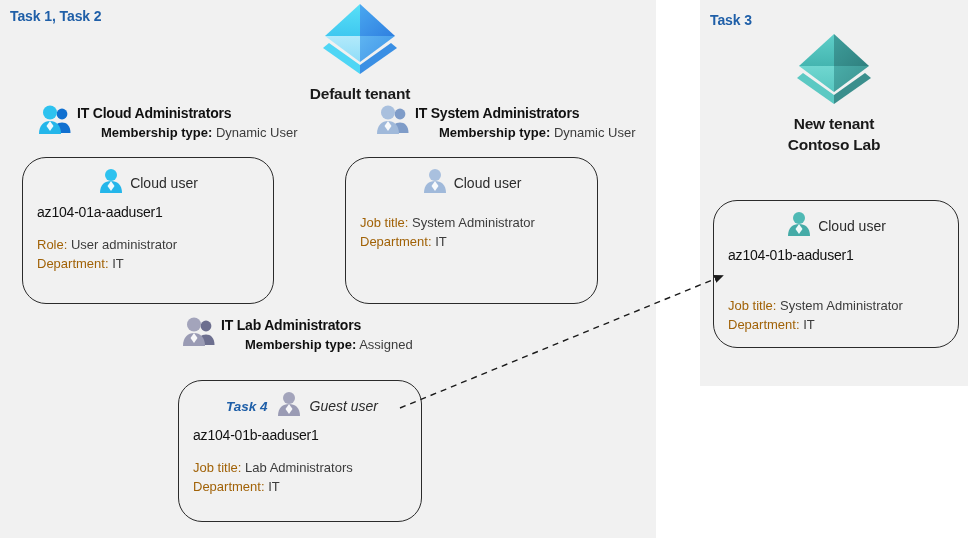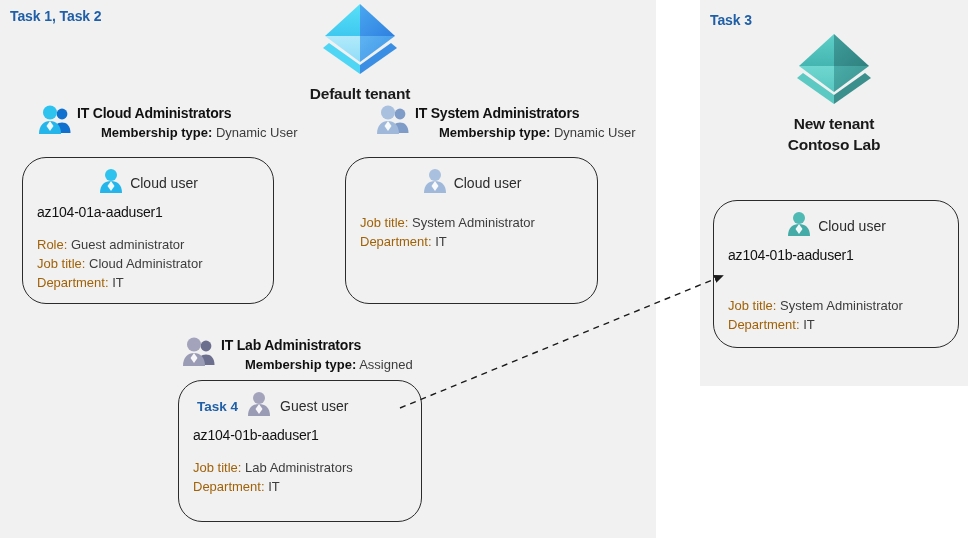--- a/index.html
+++ b/index.html
@@ -68,21 +68,21 @@
   }
   .group-meta {
     font-size: 13px;
     color: #3c3c3c;
     white-space: nowrap;
     margin-left: 24px;
   }
   .group-meta b { color: #111; font-weight: bold; }
   #group-cloud  { left: 38px;  top: 104px; }
   #group-system { left: 376px; top: 104px; }
-  #group-lab    { left: 182px; top: 336px; }
+  #group-lab    { left: 182px; top: 316px; }
 
   
   .card {
     position: absolute;
     border: 1.4px solid #2b2b2b;
     border-radius: 24px;
     background: transparent;
     padding: 10px 14px 12px 14px;
   }
   #card-1 { left: 22px;  top: 157px; width: 252px; height: 147px; }
@@ -90,21 +90,21 @@
   #card-3 { left: 178px; top: 380px; width: 244px; height: 142px; }
   #card-4 { left: 713px; top: 200px; width: 246px; height: 148px; }
 
   .card-head {
     display: flex;
     align-items: center;
     justify-content: center;
     gap: 6px;
     height: 30px;
   }
-  .card-head.with-task { justify-content: flex-start; gap: 8px; padding-left: 4px; }
+  .card-head.with-task { justify-content: center; gap: 8px; padding-left: 4px; font-style: italic; }
   .card-head .task-inline {
     color: #1f5fa8;
     font-weight: bold;
     font-size: 13.5px;
     white-space: nowrap;
   }
   .usertype {
     font-size: 14px;
     color: #2b2b2b;
     white-space: nowrap;
@@ -271,22 +271,21 @@
         <svg width="26" height="26" viewBox="0 0 26 26" xmlns="http://www.w3.org/2000/svg">
           <circle cx="13" cy="7" r="6" fill="#2ec2ef"></circle>
           <path d="M2 25 C2 16.5 7 13 13 13 C19 13 24 16.5 24 25 Z" fill="#24b6ea"></path>
           <path d="M13 13 L9.5 18 L13 23 L16.5 18 Z" fill="#ffffff" opacity="0.92"></path>
         </svg>
       </span>
       <span class="usertype">Cloud user</span>
     </div>
     <div class="card-user">az104-01a-aaduser1</div>
     <div class="card-attrs">
-      <div class="attr"><b>Role:</b> <span>Guest administrator</span></div>
-      <div class="attr"><b>Job title:</b> <span>Cloud Administrator</span></div>
+      <div class="attr"><b>Role:</b> <span>User administrator</span></div>
       <div class="attr"><b>Department:</b> <span>IT</span></div>
     </div>
   </div>
 
   <div class="card" id="card-2">
     <div class="card-head">
       <span>
         <svg width="26" height="26" viewBox="0 0 26 26" xmlns="http://www.w3.org/2000/svg">
           <circle cx="13" cy="7" r="6" fill="#a9c0de"></circle>
           <path d="M2 25 C2 16.5 7 13 13 13 C19 13 24 16.5 24 25 Z" fill="#a0b9da"></path>

